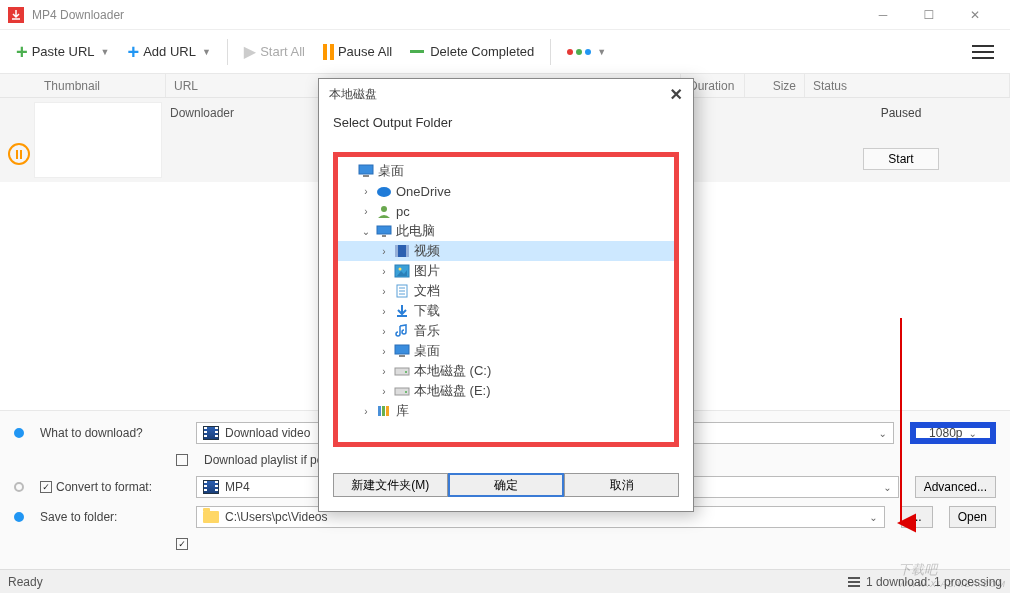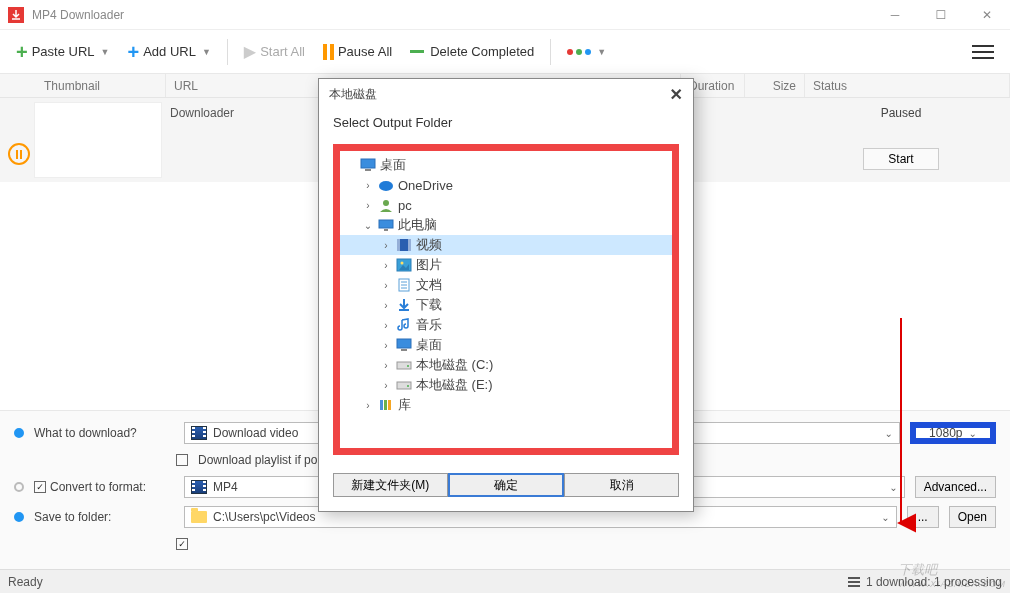--- a/index.html
+++ b/index.html
@@ -1,17 +1,17 @@
 <!DOCTYPE html>
 <html><head>
 <meta charset="utf-8">
 <style>
 * { box-sizing: border-box; margin: 0; padding: 0; font-family: "Microsoft YaHei", "Segoe UI", sans-serif; }
 body { width: 1010px; height: 593px; background: #fff; overflow: hidden; position: relative; font-size: 12px; color: #444; }
-.titlebar { height: 30px; display: flex; align-items: center; padding: 0 0 0 8px; background: #fff; border-bottom: 1px solid #eee; }
+.titlebar { height: 30px; display: flex; align-items: center; padding: 0 12px 0 8px; background: #fff; border-bottom: 1px solid #eee; }
 .app-icon { width: 16px; height: 16px; background: #e53935; margin-right: 8px; display: flex; align-items: center; justify-content: center; }
 .app-icon svg { width: 10px; height: 10px; }
 .app-title { color: #888; font-size: 12px; flex: 1; }
 .win-btns { display: flex; }
 .win-btn { width: 46px; height: 30px; display: flex; align-items: center; justify-content: center; color: #888; cursor: pointer; }
 
 .toolbar { height: 44px; display: flex; align-items: center; padding: 0 10px; gap: 6px; border-bottom: 1px solid #e8e8e8; }
 .tbtn { display: flex; align-items: center; gap: 4px; padding: 4px 6px; cursor: pointer; font-size: 13px; color: #333; }
 .tbtn.faded { color: #aaa; }
 .plus-icon { font-size: 20px; font-weight: bold; line-height: 1; }
@@ -42,21 +42,21 @@
 .pause-circle { width: 22px; height: 22px; border: 2px solid #ff9800; border-radius: 50%; display: flex; align-items: center; justify-content: center; gap: 2px; }
 .pause-circle span { width: 2px; height: 9px; background: #ff9800; }
 .item-thumb { width: 128px; height: 76px; background: #fff; border: 1px solid #eee; }
 .item-url { width: 510px; padding: 4px 8px; font-size: 12px; color: #555; }
 .item-dur { width: 64px; }
 .item-size { width: 60px; }
 .item-status { flex: 1; display: flex; flex-direction: column; align-items: center; gap: 28px; padding-top: 4px; font-size: 12px; }
 .start-btn { border: 1px solid #ccc; background: #fafafa; padding: 3px 24px; cursor: pointer; font-size: 12px; }
 
 .bottom { position: absolute; bottom: 24px; left: 0; right: 0; padding: 10px 14px; background: #fafafa; border-top: 1px solid #e8e8e8; }
-.brow { display: flex; align-items: center; gap: 10px; margin-bottom: 6px; height: 24px; }
+.brow { display: flex; align-items: center; gap: 16px; margin-bottom: 6px; height: 24px; }
 .bullet { width: 10px; height: 10px; border-radius: 50%; border: 2px solid #bbb; }
 .bullet.blue { border-color: #2196f3; background: #2196f3; }
 .blabel { width: 140px; font-size: 12px; display: flex; align-items: center; gap: 4px; }
 .bselect { flex: 1; height: 22px; border: 1px solid #bbb; background: #fff; display: flex; align-items: center; padding: 0 6px; font-size: 12px; gap: 6px; position: relative; cursor: pointer; }
 .bselect .arrow { margin-left: auto; font-size: 10px; color: #666; }
 .resselect { width: 86px; height: 22px; border: 6px solid #1d4ed8; background: #fff; display: flex; align-items: center; justify-content: center; font-size: 12px; gap: 6px; cursor: pointer; }
 .chk { width: 12px; height: 12px; border: 1px solid #666; display: inline-flex; align-items: center; justify-content: center; font-size: 9px; }
 .chk.checked::before { content: "✓"; color: #222; }
 .btn2 { border: 1px solid #bbb; background: #f0f0f0; padding: 3px 8px; font-size: 12px; cursor: pointer; }
 .film-icon { width: 16px; height: 14px; background: linear-gradient(#2b5fb0,#1a3f7a); border: 1px solid #234; position: relative; }
@@ -68,21 +68,21 @@
 .statusbar { position: absolute; bottom: 0; left: 0; right: 0; height: 24px; background: #f0f0f0; border-top: 1px solid #ddd; display: flex; align-items: center; padding: 0 8px; font-size: 12px; color: #555; }
 .statusbar .right { margin-left: auto; display: flex; align-items: center; gap: 6px; }
 .list-icon2 { display: flex; flex-direction: column; gap: 2px; }
 .list-icon2 span { width: 12px; height: 2px; background: #555; }
 
 
 .dialog { position: absolute; left: 318px; top: 78px; width: 376px; height: 434px; background: #fff; border: 1px solid #888; box-shadow: 4px 4px 16px rgba(0,0,0,0.25); display: flex; flex-direction: column; }
 .dtitle { height: 30px; display: flex; align-items: center; padding: 0 10px; font-size: 12px; }
 .dtitle .close { margin-left: auto; font-size: 16px; cursor: pointer; font-weight: bold; }
 .dhead { padding: 6px 14px 10px; font-size: 13px; color: #333; }
-.dtree-wrap { margin: 4px 14px; border: 7px solid #ef4444; flex: 1; overflow: hidden; position: relative; }
+.dtree-wrap { margin: 12px 14px; border: 5px solid #ef4444; flex: 1; overflow: hidden; position: relative; }
 .dtree { position: absolute; inset: 0; overflow-y: scroll; padding: 4px 0; font-size: 13px; }
 .dtree::-webkit-scrollbar { width: 17px; }
 .dtree::-webkit-scrollbar-track { background: #f0f0f0; }
 .dtree::-webkit-scrollbar-thumb { background: #c8c8c8; }
 .tnode { display: flex; align-items: center; height: 20px; padding: 0 4px; gap: 4px; cursor: pointer; }
 .tnode.sel { background: #cde8ff; }
 .exp { width: 12px; text-align: center; color: #666; font-size: 10px; }
 .ticon { width: 16px; height: 14px; display: flex; align-items: center; justify-content: center; }
 .dbuttons { display: flex; gap: 0; padding: 14px; justify-content: space-between; }
 .dbtn { flex: 1; height: 24px; border: 1px solid #999; background: #efefef; font-size: 12px; cursor: pointer; }

